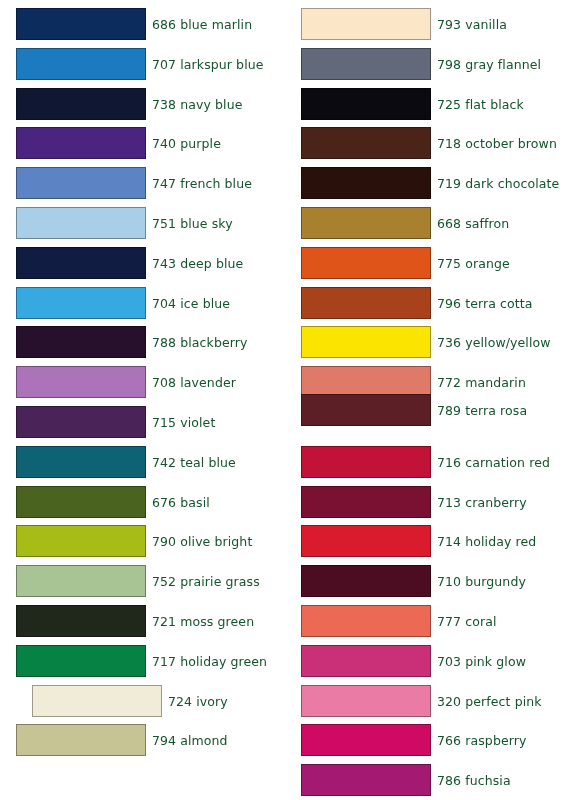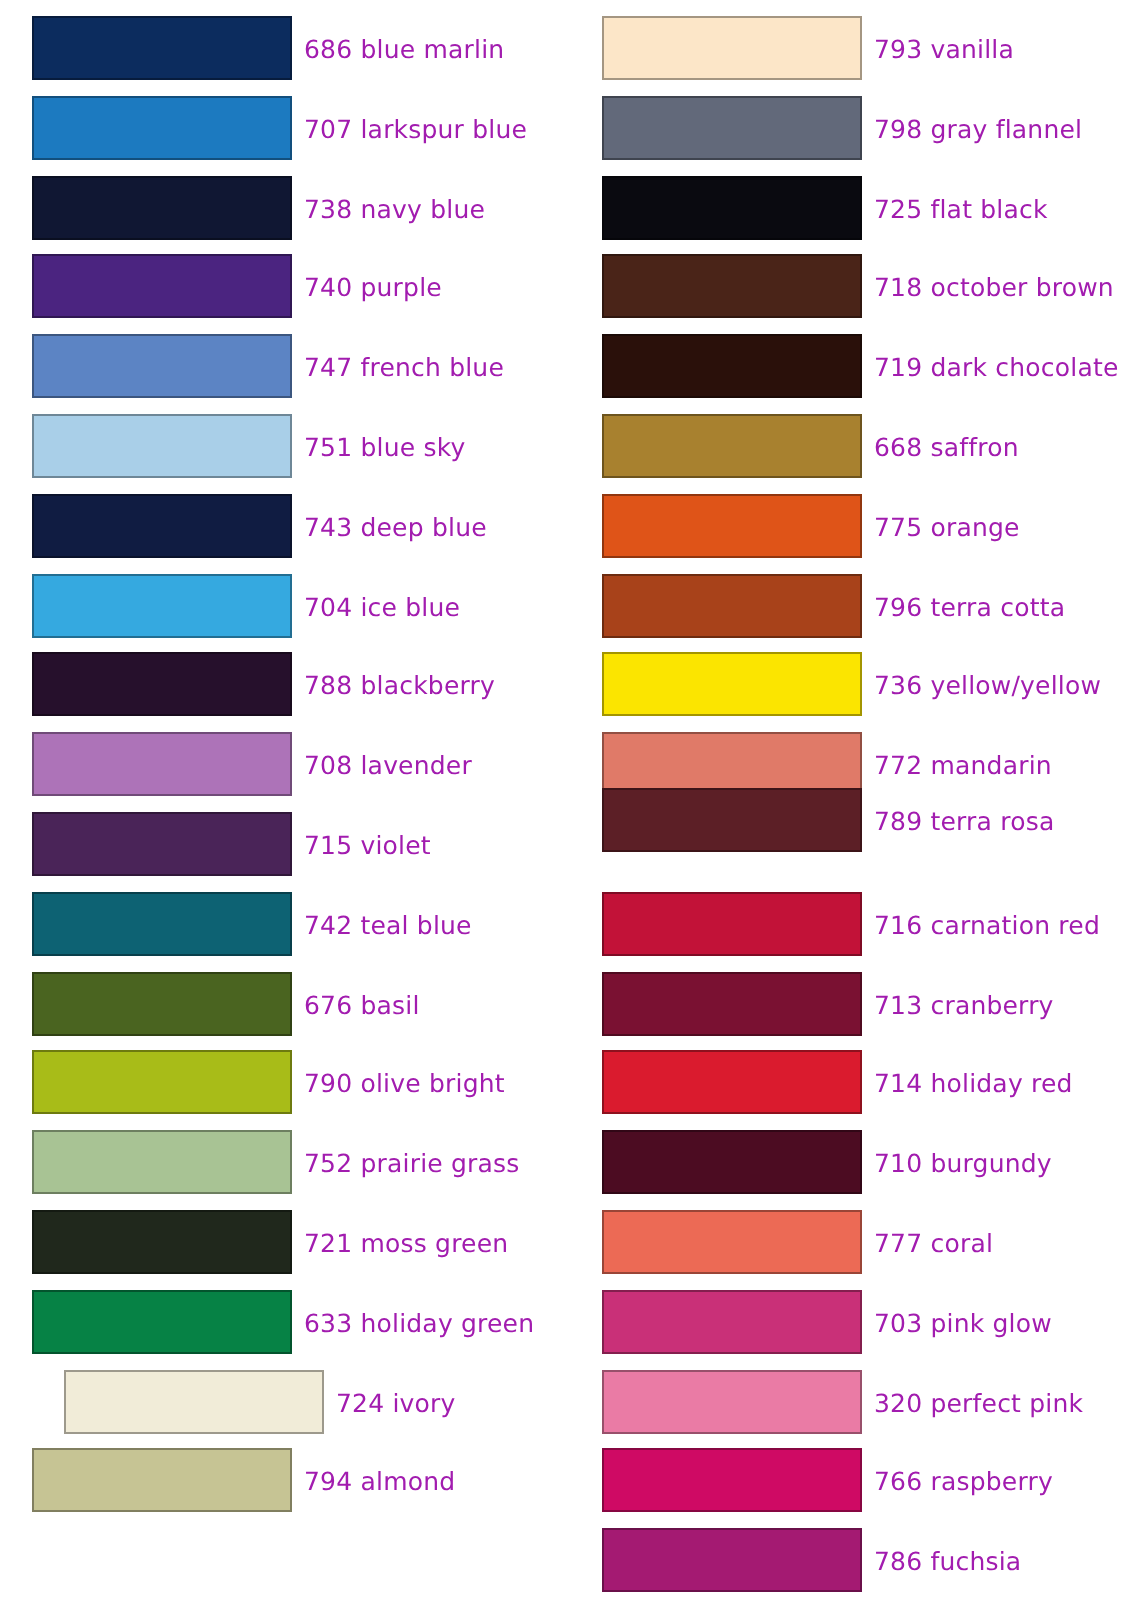--- a/index.html
+++ b/index.html
@@ -53,21 +53,21 @@
     border: none;
     background: #ffffff;
   }
   .swatch-label {
     position: absolute;
     left: 152px;
     top: 0;
     height: 39.8px;
     line-height: 39.8px;
     font-size: 12.5px;
-    color: #a21caf;
+    color: #14532d;
     white-space: nowrap;
     letter-spacing: 0.1px;
   }
 </style>
 </head>
 <body>
 
 <div id="chart">
   <div class="column col-left">
       <div class="swatch-row" style="top: 5px;">
@@ -129,21 +129,21 @@
       <div class="swatch-row" style="top: 562.2px;">
         <div class="chip bordered" style="background: rgb(168, 195, 148);"></div>
         <div class="swatch-label">752 prairie grass</div>
       </div>
       <div class="swatch-row" style="top: 602px;">
         <div class="chip bordered" style="background: rgb(32, 40, 28);"></div>
         <div class="swatch-label">721 moss green</div>
       </div>
       <div class="swatch-row" style="top: 641.8px;">
         <div class="chip bordered" style="background: rgb(6, 130, 69);"></div>
-        <div class="swatch-label">633 holiday green</div>
+        <div class="swatch-label">717 holiday green</div>
       </div>
       <div class="swatch-row" style="top: 681.6px; margin-left: 16px;">
         <div class="chip bordered" style="background: rgb(241, 236, 216);"></div>
         <div class="swatch-label">724 ivory</div>
       </div>
       <div class="swatch-row" style="top: 721.4px;">
         <div class="chip bordered" style="background: rgb(198, 196, 148);"></div>
         <div class="swatch-label">794 almond</div>
       </div>
       <div class="swatch-row" style="top: 795px;">

